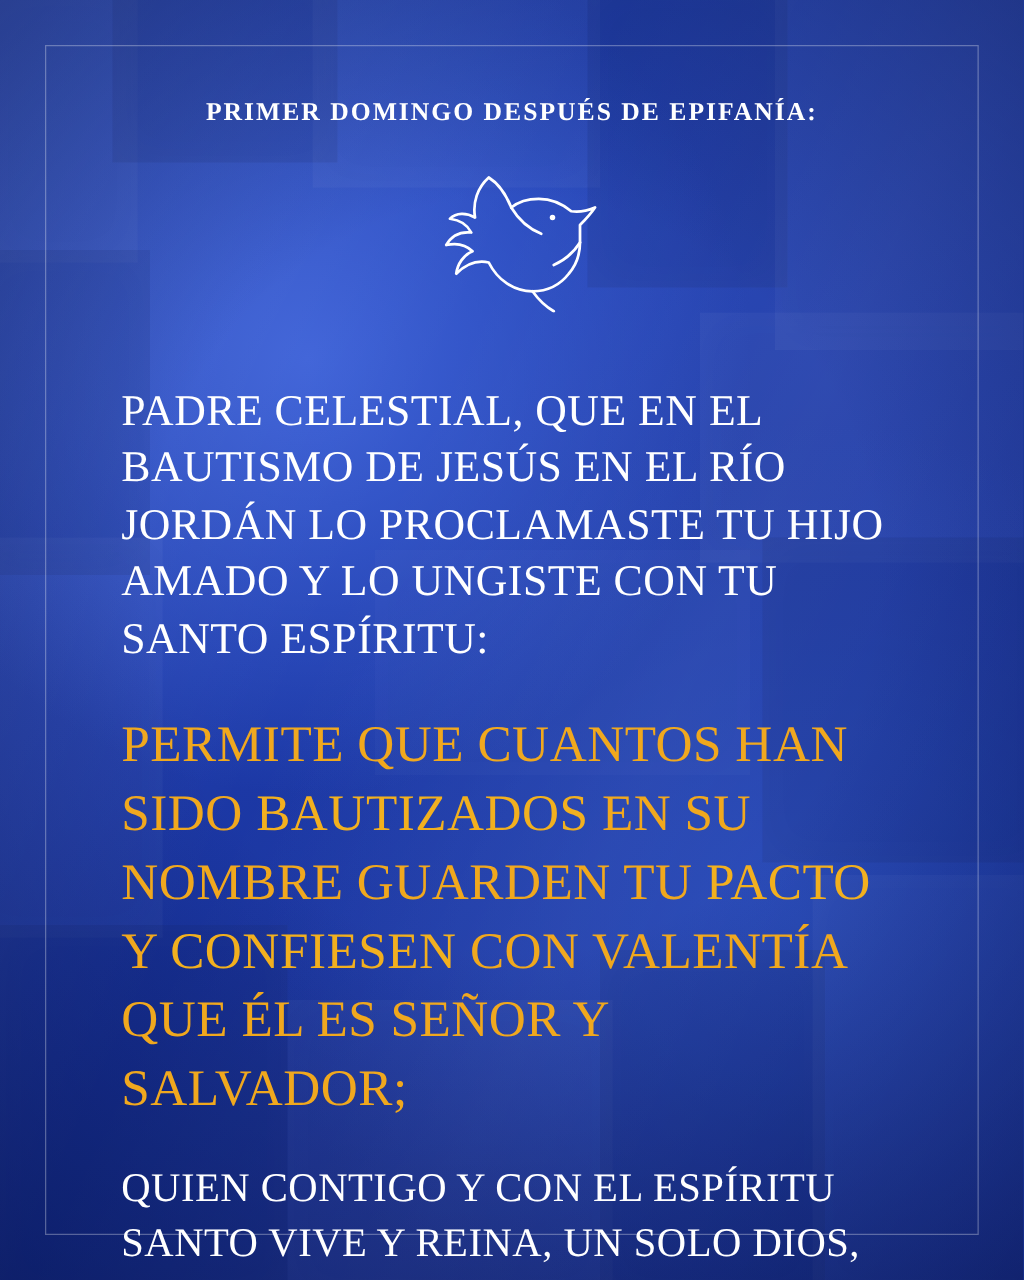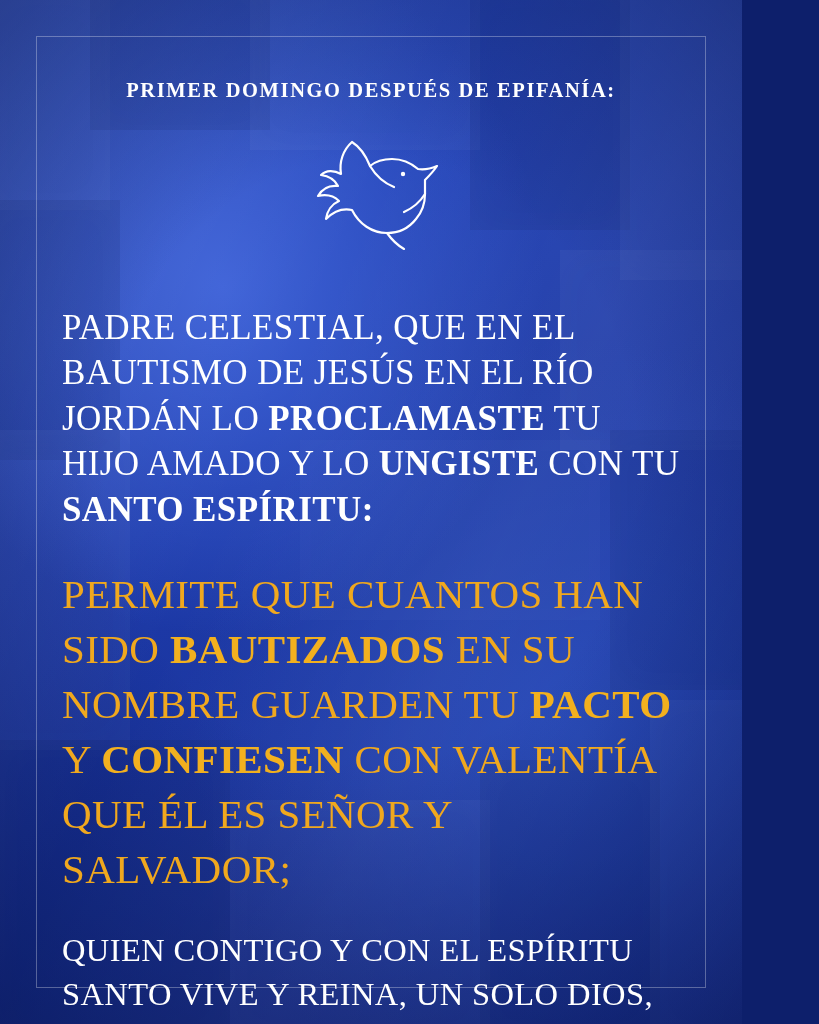--- a/index.html
+++ b/index.html
@@ -2,21 +2,21 @@
 <html><head>
 <meta charset="utf-8">
 <style>
   html, body {
     margin: 0;
     padding: 0;
     background: #0d1f6b;
   }
   #poster {
     position: relative;
-    width: 742px;
+    width: 819px;
     height: 1024px;
     overflow: hidden;
     font-family: "Liberation Serif", serif;
     background: #1b3fb0;
   }
   
   .bg-base {
     position: absolute;
     inset: 0;
     background:
@@ -81,21 +81,21 @@
   }
   .line-block {
     color: #ffffff;
     font-family: "Liberation Serif", serif;
     font-size: 35px;
     line-height: 1.30;
     letter-spacing: .4px;
     text-transform: uppercase;
     font-variant: small-caps;
   }
-  .line-block b { font-weight: bold; }
+  .line-block b { font-weight: normal; }
 
   .highlight {
     color: #f0a81e;
     font-size: 41px;
     line-height: 1.34;
     margin-top: 26px;
     margin-bottom: 15px;
   }
   .highlight b { color: #f2b01f; }
 

